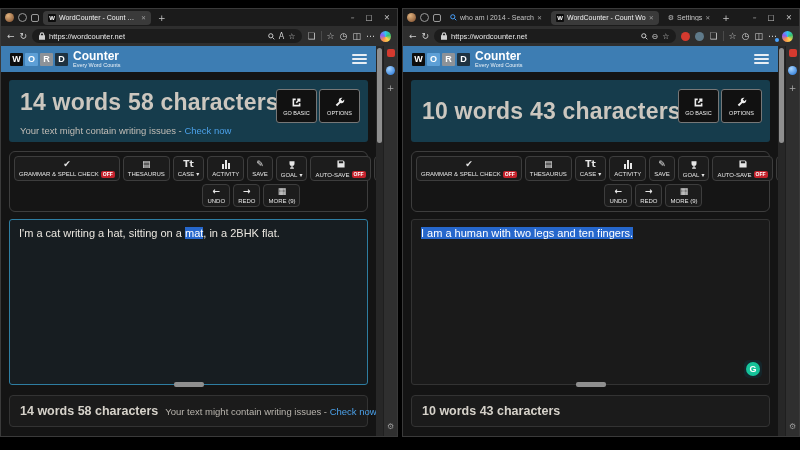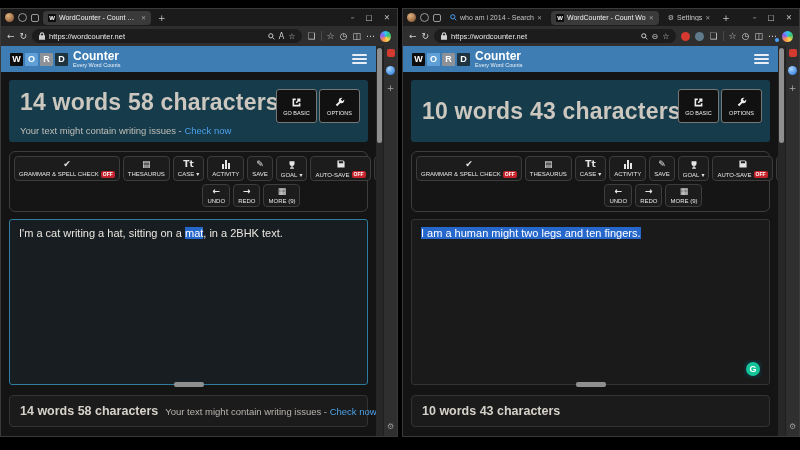--- a/index.html
+++ b/index.html
@@ -266,21 +266,21 @@
             <span class="ic" style="font-weight:bold">→</span>
             <span>REDO</span>
           </div>
           <div class="tbtn">
             <span class="ic">▦</span>
             <span>MORE (9)</span>
           </div>
         </div>
       </div>
       <div class="ta focus">
-        <span>I'm a cat writing a hat, sitting on a </span><span class="sel">mat</span><span>, in a 2BHK text.</span>
+        <span>I'm a cat writing a hat, sitting on a </span><span class="sel">mat</span><span>, in a 2BHK flat.</span>
         <div class="resize-handle"></div>
       </div>
       <div class="bottom-bar">
         <span class="bb-counter">14 words 58 characters</span>
         <span class="bb-issues">
           <span>Your text might contain writing issues -</span>
           <span class="link">Check now</span>
         </span>
       </div>
     </div>
@@ -452,21 +452,21 @@
             <span class="ic" style="font-weight:bold">→</span>
             <span>REDO</span>
           </div>
           <div class="tbtn">
             <span class="ic">▦</span>
             <span>MORE (9)</span>
           </div>
         </div>
       </div>
       <div class="ta plain">
-        <span class="sel">I am a human might two legs and ten fingers.</span>
+        <span class="sel">I am a human with two legs and ten fingers.</span>
         <div class="gram-badge">
             <b>G</b>
           </div>
         <div class="resize-handle"></div>
       </div>
       <div class="bottom-bar">
         <span class="bb-counter">10 words 43 characters</span>
       </div>
     </div>
     <div class="sb">

